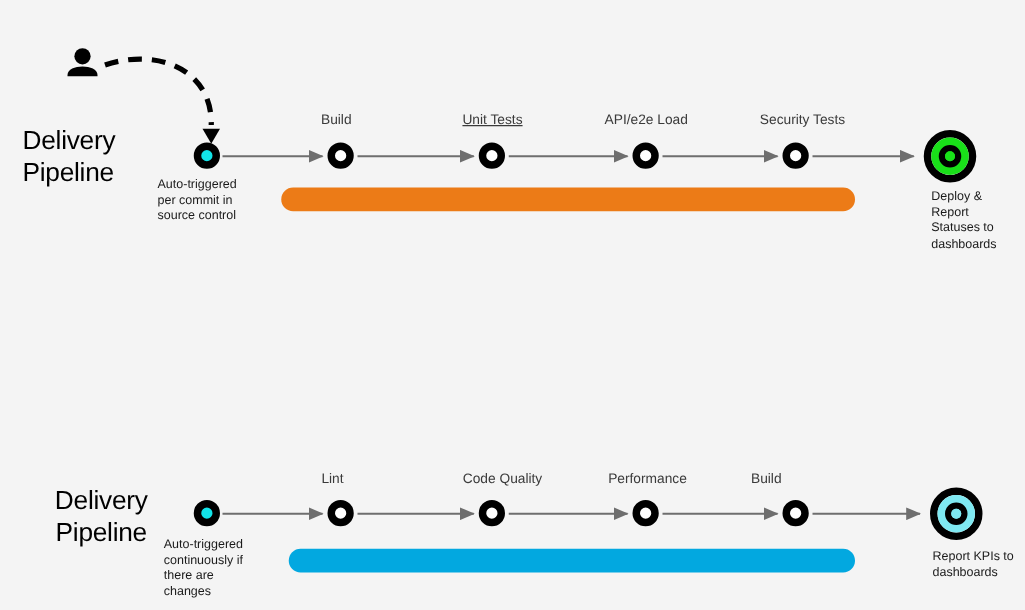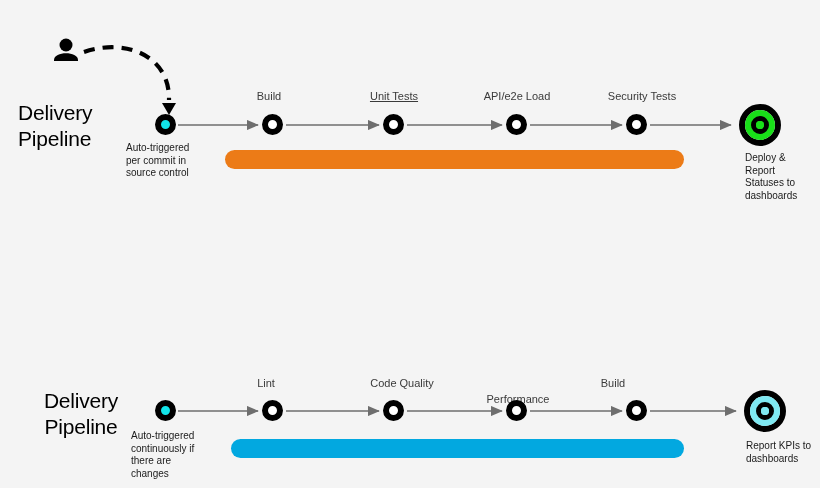--- a/index.html
+++ b/index.html
@@ -204,21 +204,21 @@
 
   <div class="node node-start" style="left:155px; top:400px; background:#12e5ea;"></div>
 
   <div class="caption" style="left:131px; top:430px; width:95px;">Auto-triggered
 continuously if
 there are
 changes</div>
 
   <div class="stage-label" style="left:266px; top:377px;">Lint</div>
   <div class="stage-label" style="left:402px; top:377px;">Code Quality</div>
-  <div class="stage-label" style="left:518px; top:377px;margin-top:16px;">Performance</div>
+  <div class="stage-label" style="left:518px; top:377px;">Performance</div>
   <div class="stage-label" style="left:613px; top:377px;">Build</div>
 
   <div class="node node-mid" style="left:262px; top:400px;"></div>
   <div class="node node-mid" style="left:383px; top:400px;"></div>
   <div class="node node-mid" style="left:506px; top:400px;"></div>
   <div class="node node-mid" style="left:626px; top:400px;"></div>
 
   <div class="bullseye" style="left:744px; top:390px;">
     <div class="ring2" style="background:#7fe9f2;">
       <div class="ring3" style="background:#7fe9f2;">

